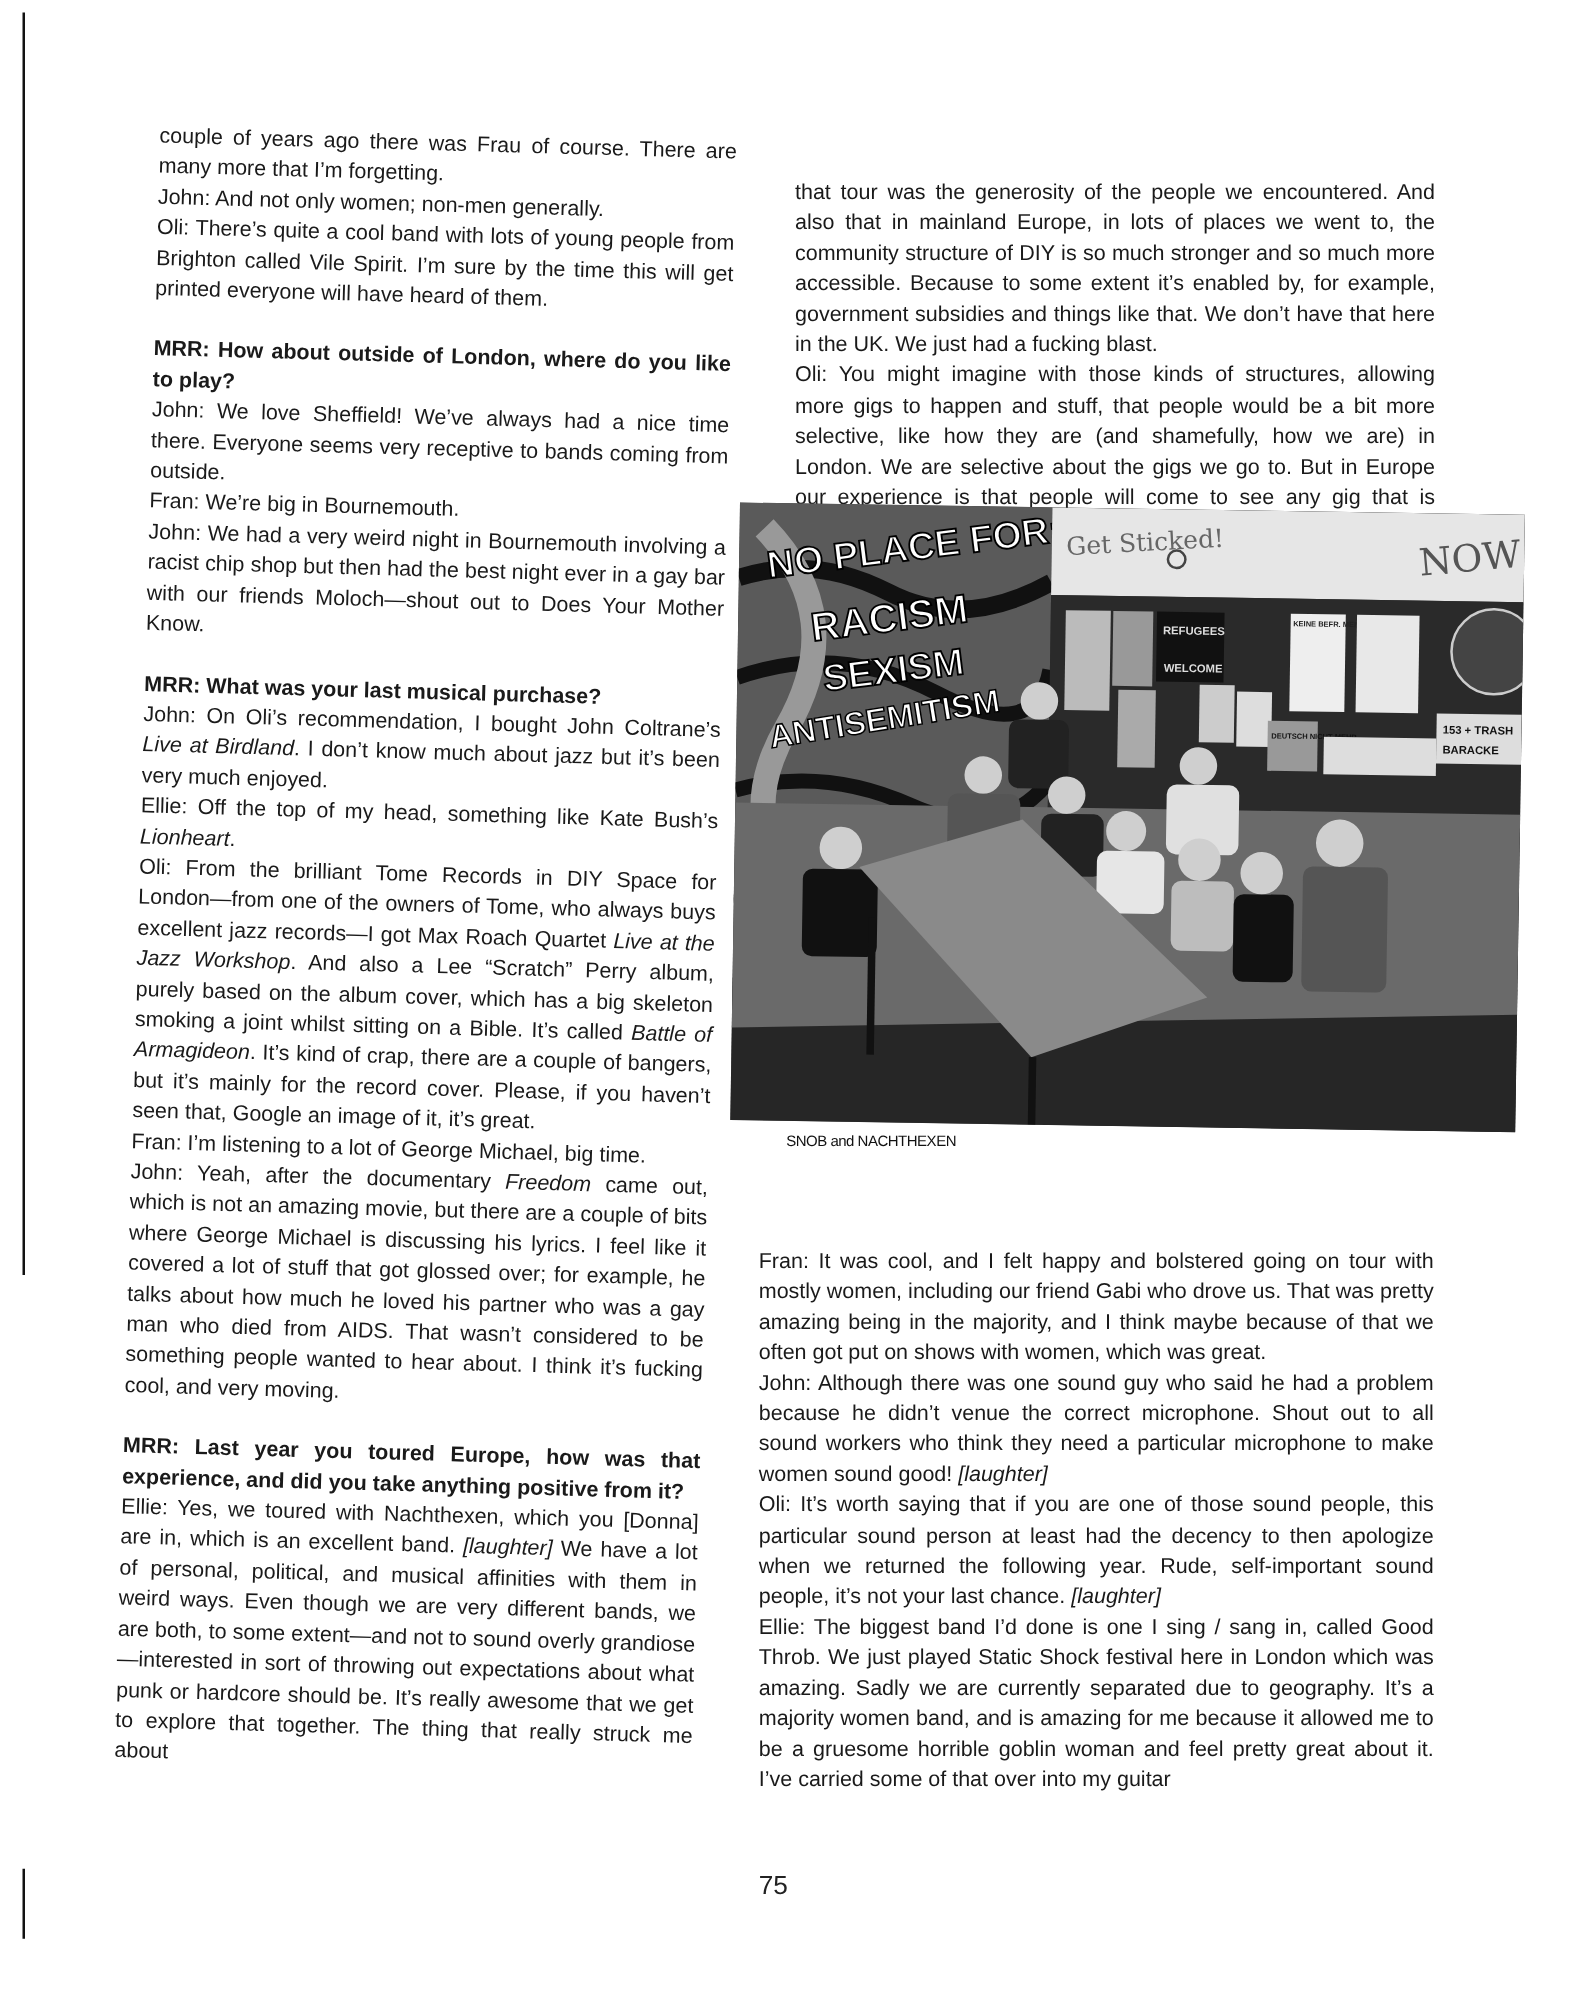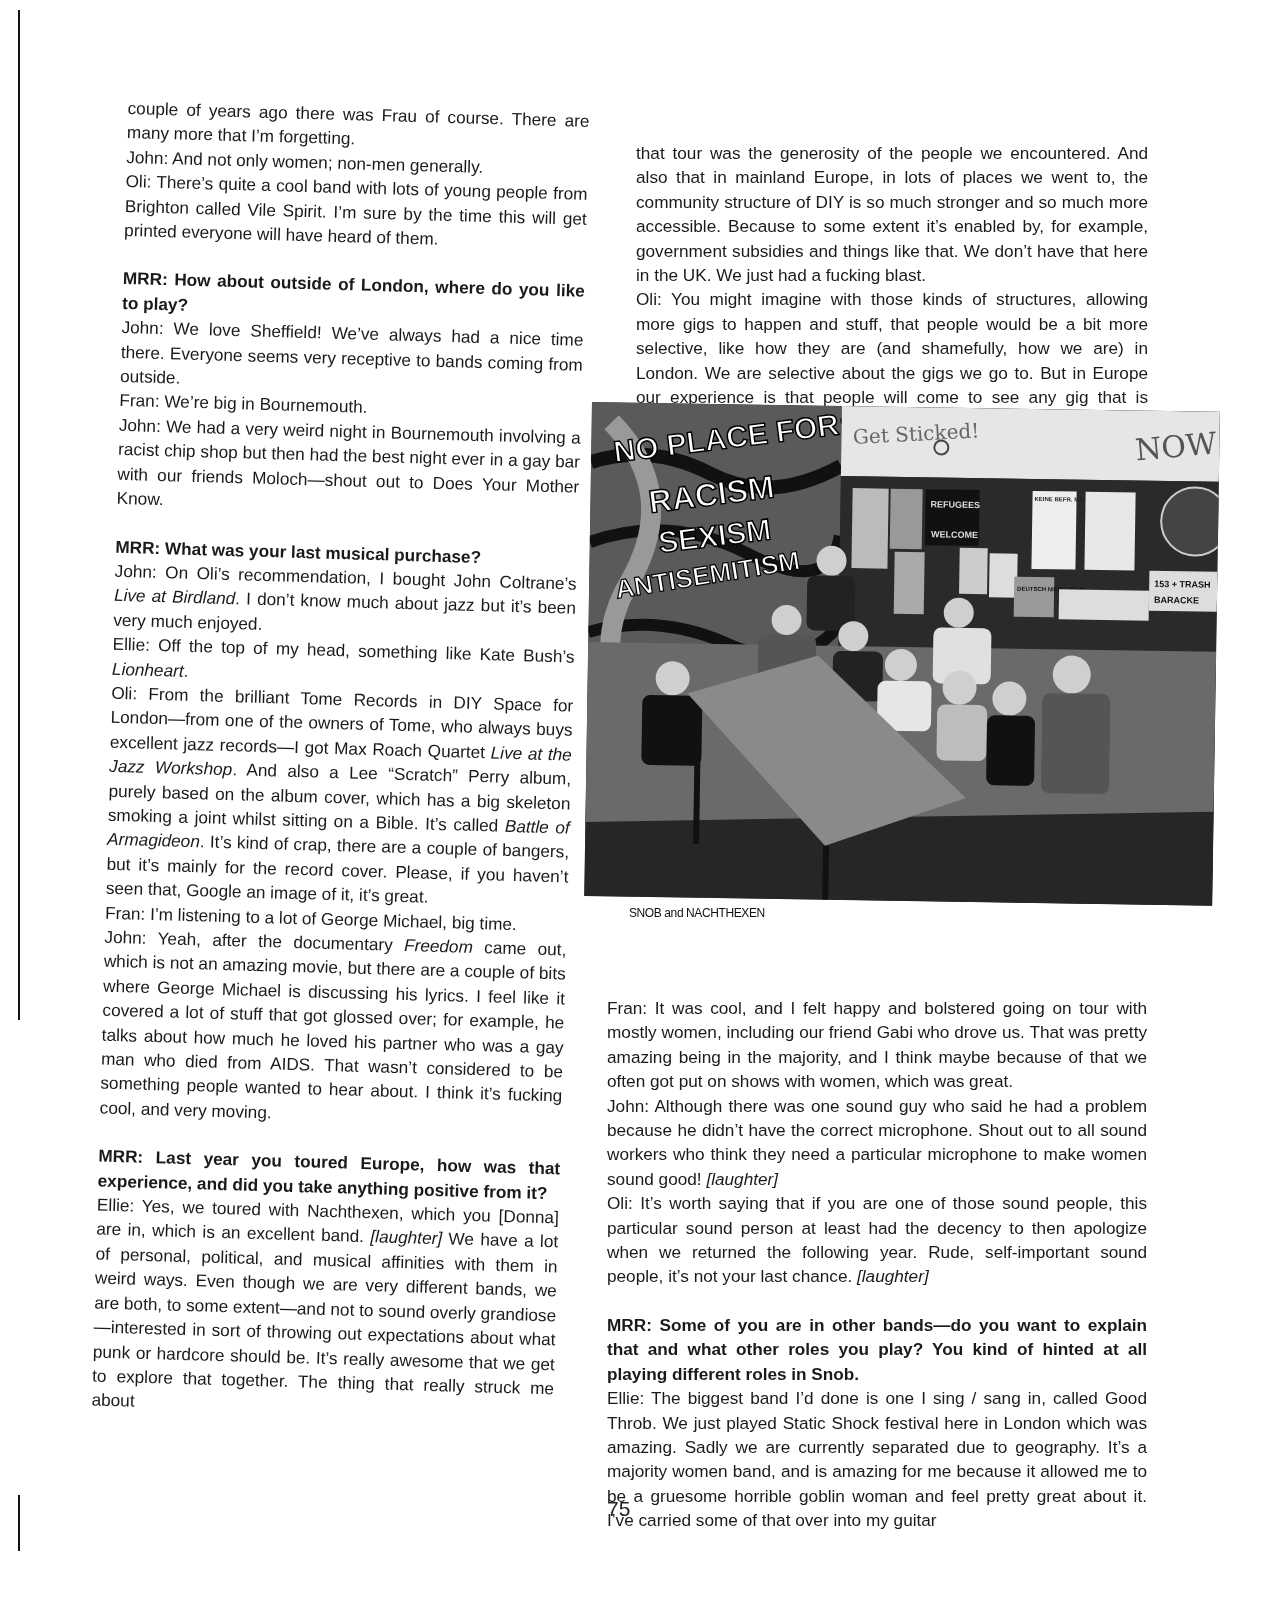--- a/index.html
+++ b/index.html
@@ -112,19 +112,18 @@
 
     <polygon points="100,290 230,250 380,390 240,440" fill="#8a8a8a"></polygon>
     <rect x="108" y="330" width="6" height="110" fill="#111"></rect>
     <rect x="238" y="440" width="6" height="54" fill="#111"></rect>
   </svg>
 </div>
 <div class="caption">SNOB and NACHTHEXEN</div>
 
 <div class="col right-col-bottom">
     <p><span>Fran: It was cool, and I felt happy and bolstered going on tour with mostly women, including our friend Gabi who drove us. That was pretty amazing being in the majority, and I think maybe because of that we often got put on shows with women, which was great.</span></p>
-    <p><span>John: Although there was one sound guy who said he had a problem because he didn’t have the correct microphone. Shout out to all sound workers who think they need a particular microphone to make women sound good! </span><i>[laughter]</i></p>
+    <p><span>John: Although there was one sound guy who said he had a problem because he didn’t venue the correct microphone. Shout out to all sound workers who think they need a particular microphone to make women sound good! </span><i>[laughter]</i></p>
     <p><span>Oli: It’s worth saying that if you are one of those sound people, this particular sound person at least had the decency to then apologize when we returned the following year. Rude, self-important sound people, it’s not your last chance. </span><i>[laughter]</i></p>
-    <p class="q"><span>MRR: Some of you are in other bands—do you want to explain that and what other roles you play? You kind of hinted at all playing different roles in Snob.</span></p>
     <p><span>Ellie: The biggest band I’d done is one I sing / sang in, called Good Throb. We just played Static Shock festival here in London which was amazing. Sadly we are currently separated due to geography. It’s a majority women band, and is amazing for me because it allowed me to be a gruesome horrible goblin woman and feel pretty great about it. I’ve carried some of that over into my guitar</span></p>
   </div>
 
 <div class="page-number">75</div>
 
 </body></html>

